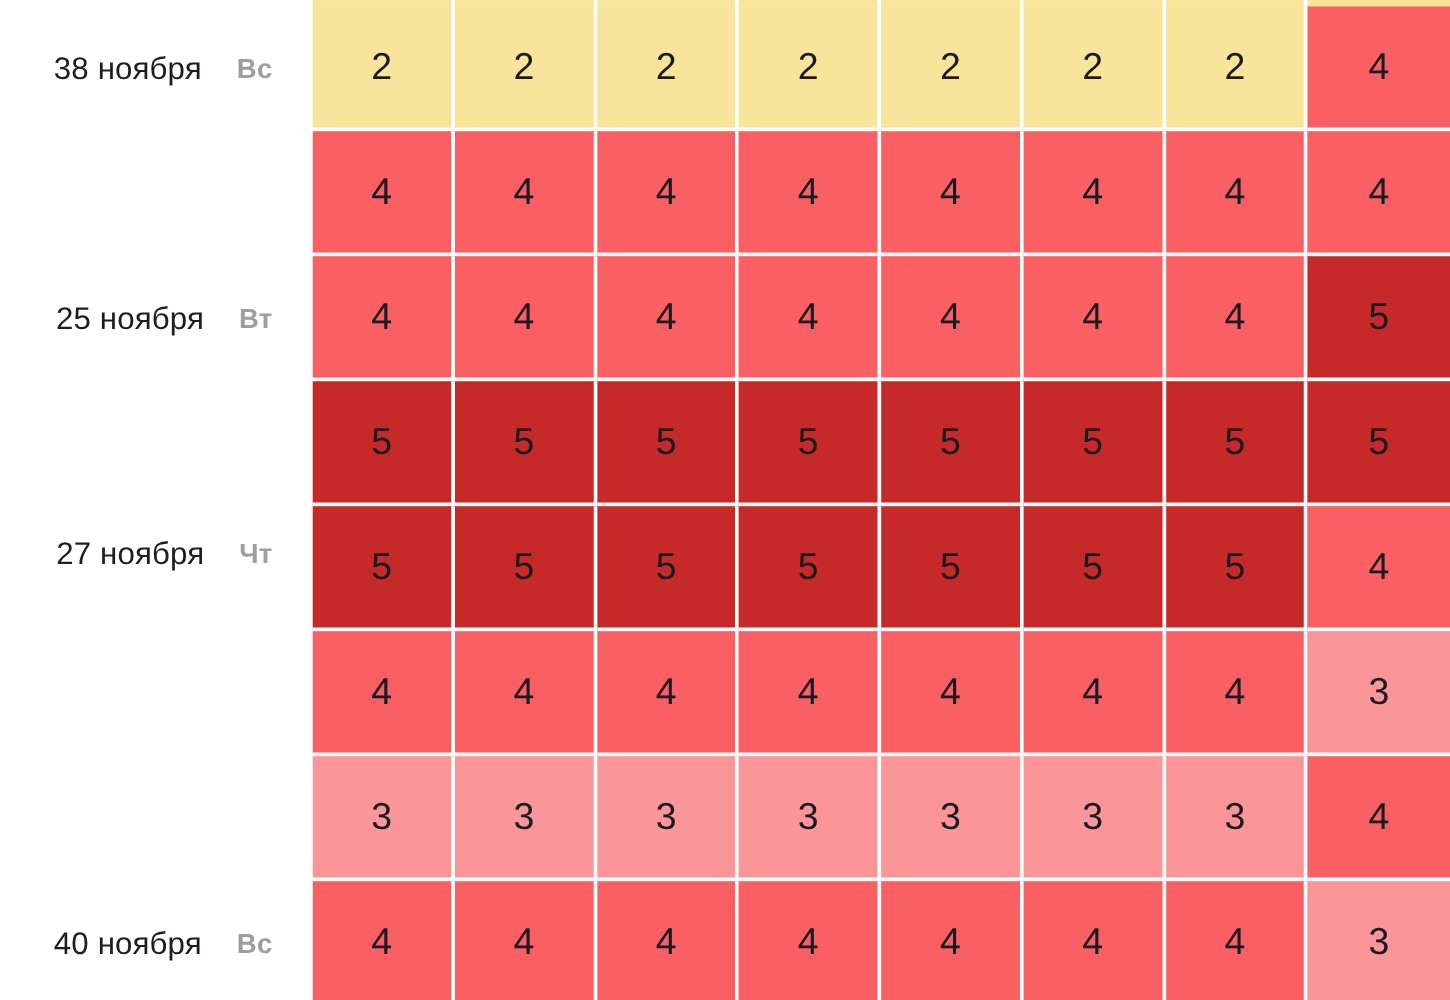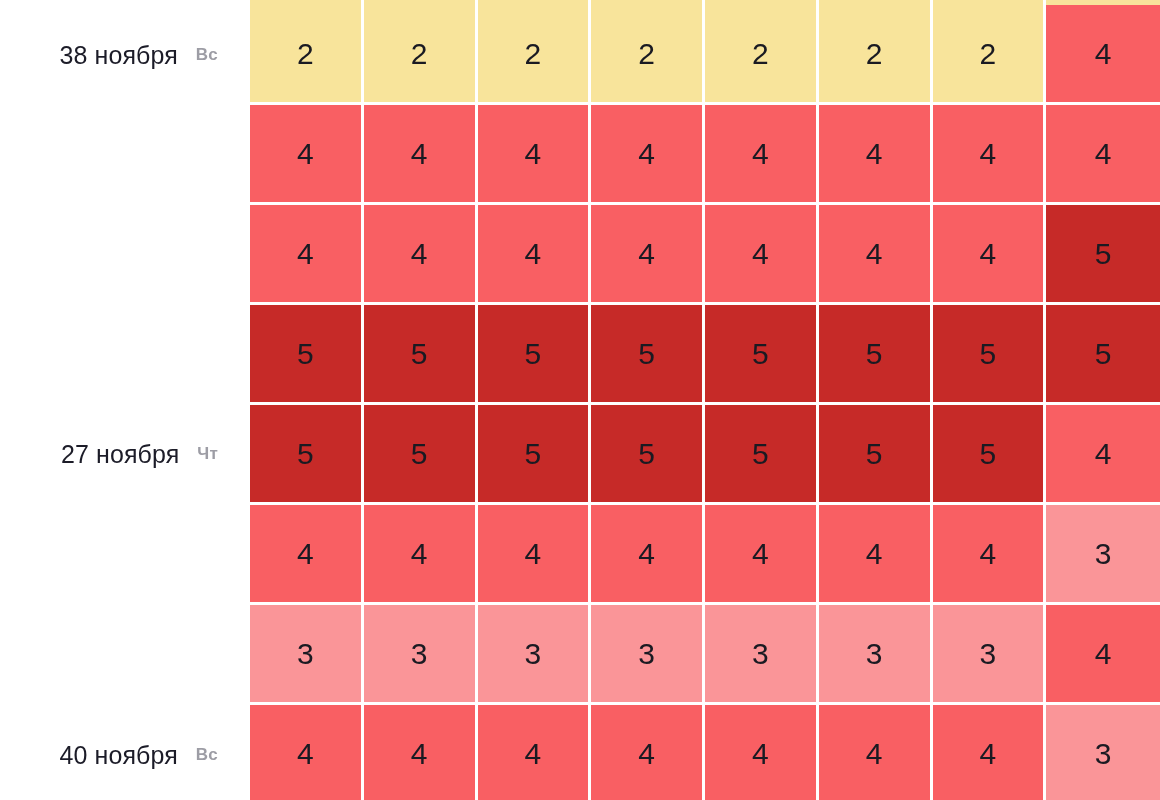--- a/index.html
+++ b/index.html
@@ -37,24 +37,24 @@
     justify-content: flex-end;
     padding-right: 32px;
     white-space: nowrap;
   }
   .row-label .date {
     font-size: 25px;
     color: #1c1c28;
     letter-spacing: 0.1px;
   }
   .row-label .dow {
-    font-size: 17px;
+    font-size: 22px;
     font-weight: bold;
     color: #9d9da5;
-    margin-left: 18px;
+    margin-left: 28px;
     letter-spacing: 0.2px;
   }
 
   
   .grid {
     position: absolute;
     left: 250px;
     top: 0;
     width: 910px;
     height: 800px;
@@ -197,21 +197,25 @@
           <div class="cell lv3" style="width: 113.75px;">3</div>
         </div>
       </div>
   </div>
 
   <div class="label-col" id="label-col">
       <div class="row-label" style="top: 5px; height: 100px;">
         <span class="date">38 ноября</span>
         <span class="dow">Вс</span>
       </div>
-      <div class="row-label" style="top: 404px; height: 100px; padding-left: 43px;">
+      <div class="row-label" style="top: 205px; height: 100px;">
+        <span class="date">25 ноября</span>
+        <span class="dow">Вт</span>
+      </div>
+      <div class="row-label" style="top: 393px; height: 100px; padding-left: 43px;">
         <span class="date">27 ноября</span>
         <span class="dow">Чт</span>
       </div>
       <div class="row-label" style="top: 705px; height: 100px;">
         <span class="date">40 ноября</span>
         <span class="dow">Вс</span>
       </div>
     </div>
 
 </div>

